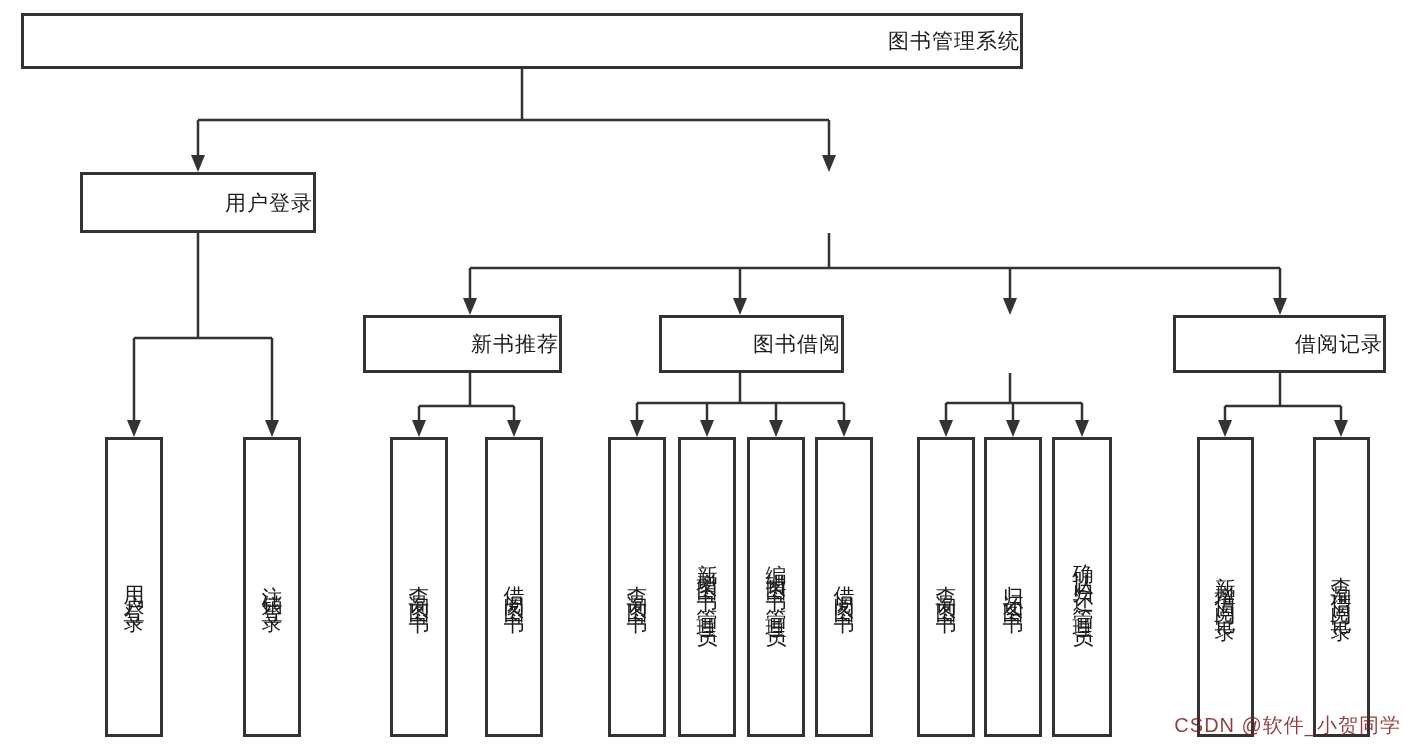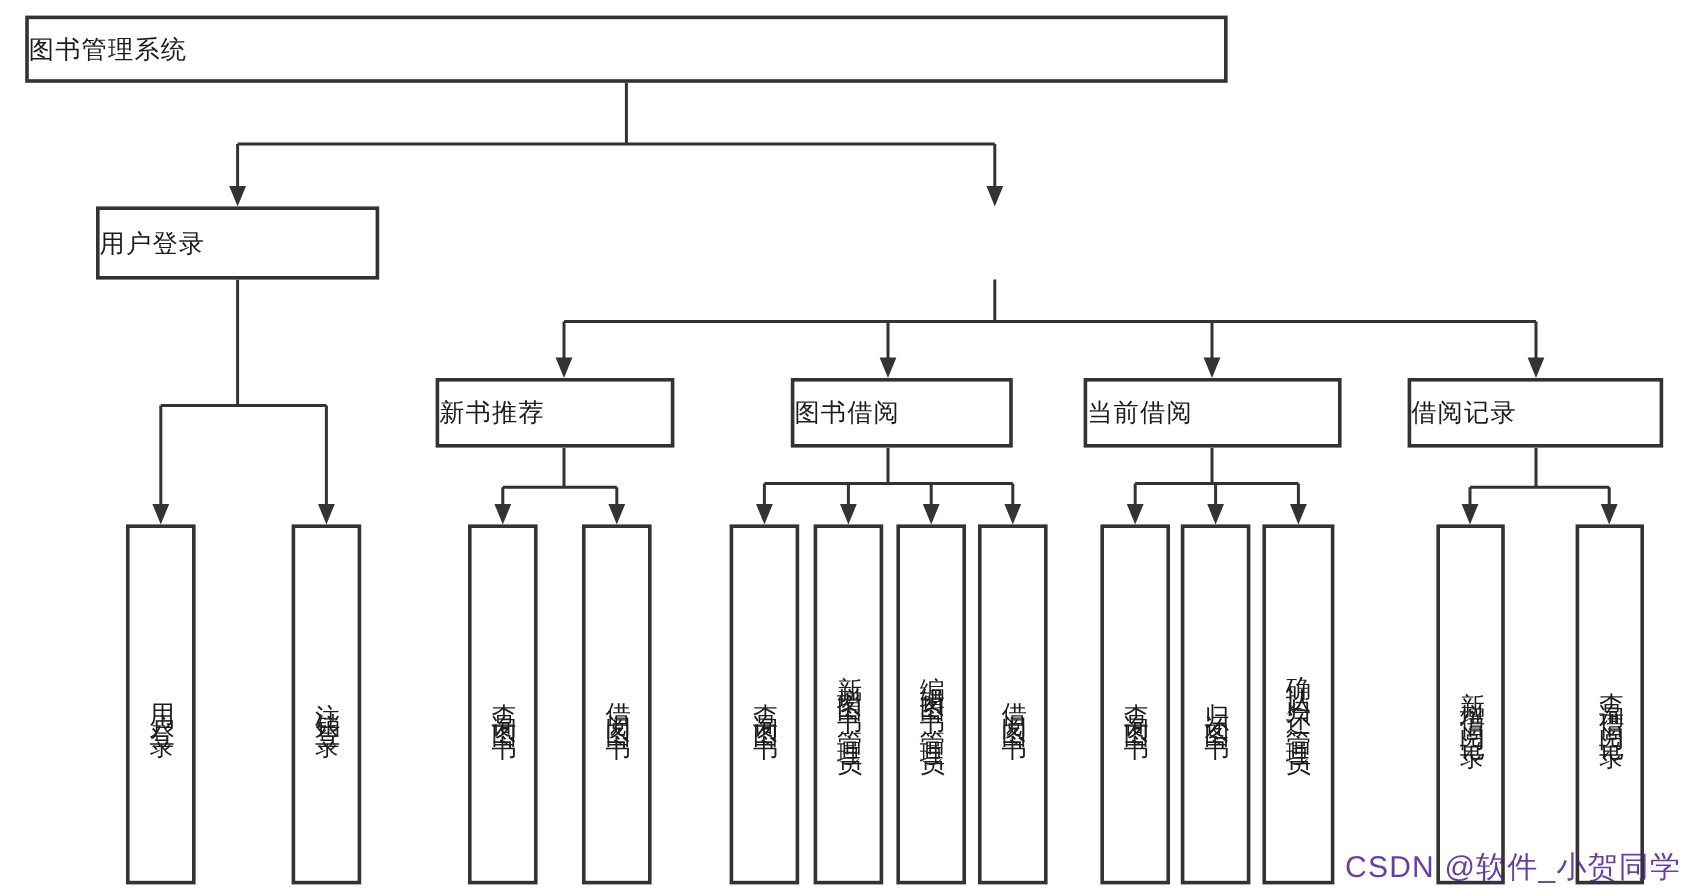--- a/index.html
+++ b/index.html
@@ -16,39 +16,39 @@
     position: absolute;
     left: 0; top: 0;
     width: 1405px; height: 747px;
   }
   .node {
     position: absolute;
     background: #ffffff;
     border: 3px solid #333333;
     display: flex;
     align-items: center;
-    justify-content: flex-start;
+    justify-content: flex-end;
     color: #1c1c1c;
     font-size: 21px;
     letter-spacing: 1px;
     text-align: center;
   }
   .vnode span {
     writing-mode: vertical-rl;
     text-orientation: mixed;
     letter-spacing: 9px;
     line-height: 52px;
     white-space: nowrap;
   }
   .watermark {
     position: absolute;
     right: 4px;
     bottom: 8px;
-    font-size: 25px;
-    color: #4c1d95;
+    font-size: 20px;
+    color: #7f1d1d;
     opacity: 0.85;
     letter-spacing: 1px;
     pointer-events: none;
   }
 </style>
 </head>
 <body>
 
 <div class="canvas">
 
@@ -92,23 +92,20 @@
   <div class="node" style="left:80px; top:172px; width:236px; height:61px;">
     <span>用户登录</span>
   </div>
 
   <div class="node" style="left:363px; top:315px; width:199px; height:58px;">
     <span>新书推荐</span>
   </div>
   <div class="node" style="left:659px; top:315px; width:185px; height:58px;">
     <span>图书借阅</span>
   </div>
-  <div class="node" style="left:903px; top:315px; width:215px; height:58px;">
-    <span>当前借阅</span>
-  </div>
   <div class="node" style="left:1173px; top:315px; width:213px; height:58px;">
     <span>借阅记录</span>
   </div>
 
   <div class="node vnode" style="left:105px; top:437px; width:58px; height:300px;">
     <span>用户登录</span>
   </div>
   <div class="node vnode" style="left:243px; top:437px; width:58px; height:300px;">
     <span>注销登录</span>
   </div>

